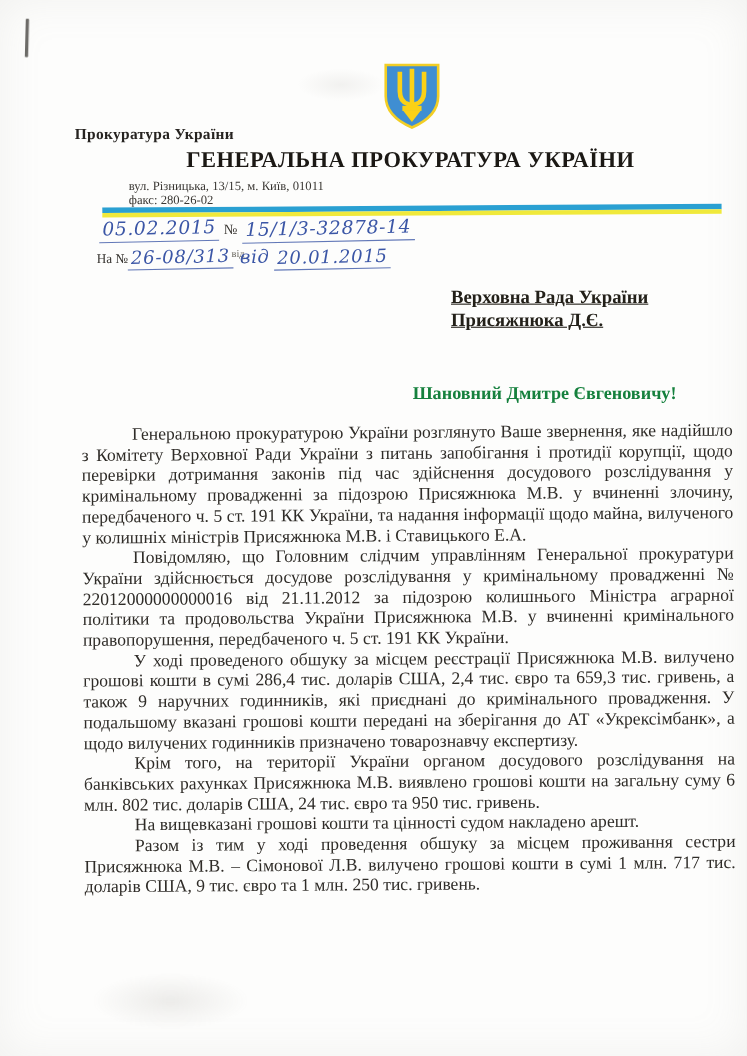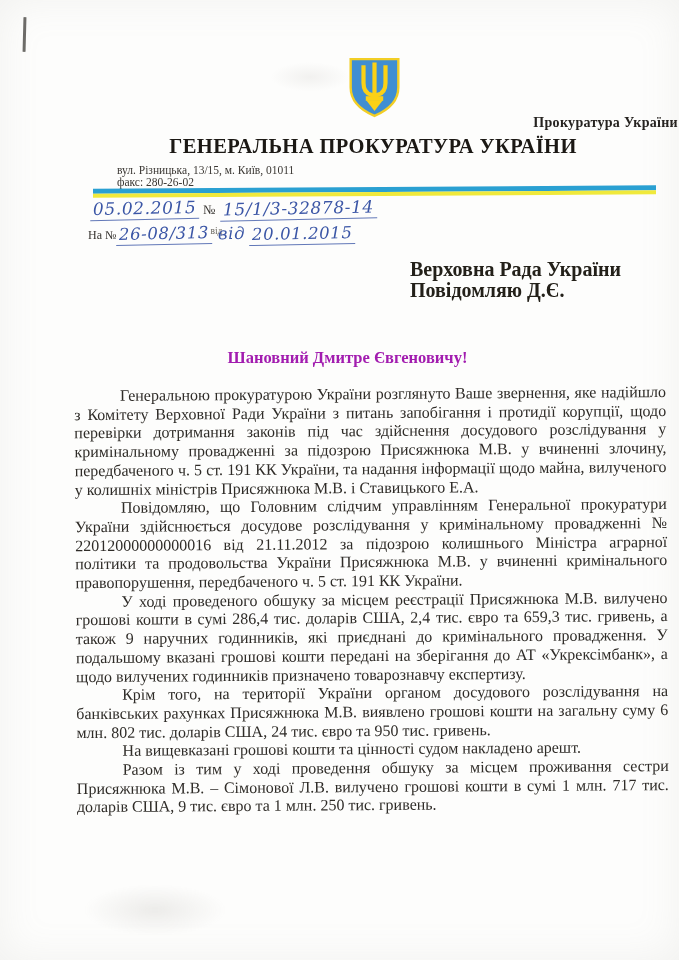--- a/index.html
+++ b/index.html
@@ -24,21 +24,21 @@
   }
   .smudge-bottom{
     position:absolute;left:85px;top:885px;width:140px;height:50px;
     background:radial-gradient(ellipse at center, rgba(125,120,112,.13), transparent 72%);
     filter:blur(1px);
   }
   
   .emblem{position:absolute;left:347px;top:56px;width:55px;height:63px;}
   .org-small{
     position:absolute;left:68px;top:115px;width:610px;
-    text-align:right;font-size:14px;font-weight:bold;color:#262320;
+    text-align:left;font-size:14px;font-weight:bold;color:#262320;
     letter-spacing:.3px;
   }
   .org-large{
     position:absolute;left:40px;top:135px;width:666px;
     text-align:center;font-size:20.5px;font-weight:bold;color:#1b1814;
     letter-spacing:.4px;
   }
   .address-row{
     position:absolute;left:117px;top:164px;width:502px;
     display:flex;justify-content:space-between;
@@ -59,26 +59,26 @@
     display:inline-block;
     transform:rotate(-1.2deg);
   }
   .hw.u{border-bottom:1.6px solid rgba(59,86,166,.8);padding:0 3px 1px 3px;}
   .printed-no{font-size:13px;color:#35322e;padding:0 4px;}
   .printed-vid-small{font-size:9.5px;color:#6a675f;margin:0 -4px 0 -2px;vertical-align:super;}
   .ref-line2 .hw{font-size:16.5px;}
   
   .recipient{
     position:absolute;left:410px;top:259px;width:245px;
-    font-size:20px;font-weight:bold;line-height:21px;color:#232019;
+    font-size:17px;font-weight:bold;line-height:21px;color:#232019;text-decoration:underline;
   }
   
   .salutation{
     position:absolute;left:80px;top:348px;width:535px;
-    text-align:center;font-size:16.5px;font-weight:bold;color:#a21caf;
+    text-align:right;font-size:16.5px;font-weight:bold;color:#15803d;
   }
   
   .body-text{
     position:absolute;left:74px;top:383px;width:592px;
     font-size:16px;line-height:18.7px;text-align:justify;color:#2f2c28;
     transform:rotate(-0.4deg);transform-origin:top right;
   }
   .body-text p{margin:0;text-indent:46px;}
 </style>
 </head>
@@ -118,21 +118,21 @@
 
   <div class="ref-line1">
     <span class="hw u">05.02.2015</span><span class="printed-no">№</span><span class="hw u">15/1/3-32878-14</span>
   </div>
   <div class="ref-line2">
     <span>На №</span><span class="hw u">26-08/313</span><span class="printed-vid-small">від</span><span class="hw">від</span>&nbsp;<span class="hw u">20.01.2015</span>
   </div>
 
   <div class="recipient">
     <div>Верховна Рада України</div>
-    <div>Повідомляю Д.Є.</div>
+    <div>Присяжнюка Д.Є.</div>
   </div>
 
   <div class="salutation">Шановний Дмитре Євгеновичу!</div>
 
   <div class="body-text">
     <p>Генеральною прокуратурою України розглянуто Ваше звернення, яке надійшло з Комітету Верховної Ради України з питань запобігання і протидії корупції, щодо перевірки дотримання законів під час здійснення досудового розслідування у кримінальному провадженні за підозрою Присяжнюка М.В. у вчиненні злочину, передбаченого ч. 5 ст. 191 КК України, та надання інформації щодо майна, вилученого у колишніх міністрів Присяжнюка М.В. і Ставицького Е.А.</p>
     <p>Повідомляю, що Головним слідчим управлінням Генеральної прокуратури України здійснюється досудове розслідування у кримінальному провадженні № 22012000000000016 від 21.11.2012 за підозрою колишнього Міністра аграрної політики та продовольства України Присяжнюка М.В. у вчиненні кримінального правопорушення, передбаченого ч. 5 ст. 191 КК України.</p>
     <p>У ході проведеного обшуку за місцем реєстрації Присяжнюка М.В. вилучено грошові кошти в сумі 286,4 тис. доларів США, 2,4 тис. євро та 659,3 тис. гривень, а також 9 наручних годинників, які приєднані до кримінального провадження. У подальшому вказані грошові кошти передані на зберігання до АТ «Укрексімбанк», а щодо вилучених годинників призначено товарознавчу експертизу.</p>
     <p>Крім того, на території України органом досудового розслідування на банківських рахунках Присяжнюка М.В. виявлено грошові кошти на загальну суму 6 млн. 802 тис. доларів США, 24 тис. євро та 950 тис. гривень.</p>
     <p>На вищевказані грошові кошти та цінності судом накладено арешт.</p>

